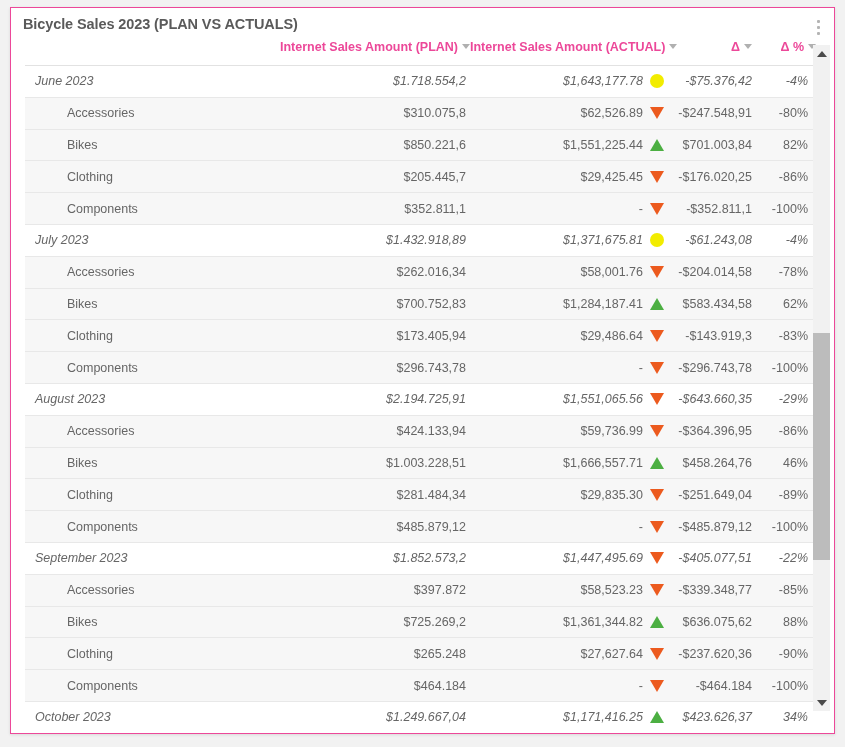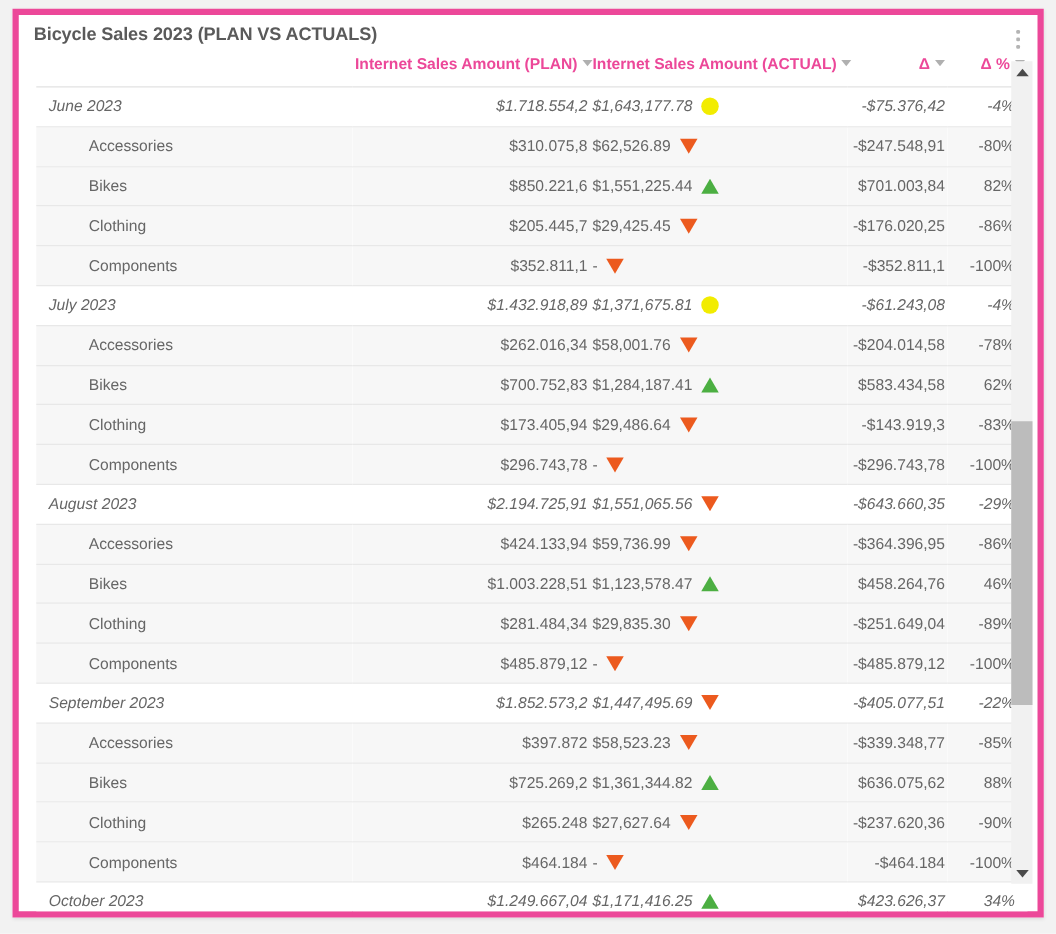--- a/index.html
+++ b/index.html
@@ -13,21 +13,21 @@
     font-family: "Liberation Sans", sans-serif;
     overflow: hidden;
   }
   .card {
     position: absolute;
     left: 10px;
     top: 7px;
     width: 825px;
     height: 727px;
     background: #ffffff;
-    border: 5px solid #ec4899;
+    border: 1px solid #ec4899;
     box-sizing: border-box;
     box-shadow: 0 1px 3px rgba(0,0,0,0.10);
     overflow: hidden;
   }
   .card-header {
     position: relative;
     height: 32px;
     padding: 8px 0 0 12px;
     box-sizing: border-box;
   }
@@ -115,21 +115,21 @@
   }
   td.name   { text-align: left; padding-left: 10px; }
   tr.child td.name { padding-left: 42px; }
   td.plan, td.delta, td.pct { text-align: right; }
   td.pct { padding-right: 10px; }
 
   td.actual { text-align: right; padding-right: 0; }
   .actual-inner {
     display: flex;
     align-items: center;
-    justify-content: flex-start;
+    justify-content: flex-end;
     gap: 7px;
     padding-right: 10px;
   }
   .ind {
     display: inline-block;
     width: 14px;
     flex: 0 0 14px;
     height: 14px;
     position: relative;
   }
@@ -378,21 +378,21 @@
               </span>
             </td>
             <td class="delta">-$364.396,95</td>
             <td class="pct">-86%</td>
           </tr>
           <tr class="child">
             <td class="name">Bikes</td>
             <td class="plan">$1.003.228,51</td>
             <td class="actual">
               <span class="actual-inner">
-                <span>$1,123,578.47</span>
+                <span>$1,666,557.71</span>
                 <span class="ind up"></span>
               </span>
             </td>
             <td class="delta">$458.264,76</td>
             <td class="pct">46%</td>
           </tr>
           <tr class="child">
             <td class="name">Clothing</td>
             <td class="plan">$281.484,34</td>
             <td class="actual">

